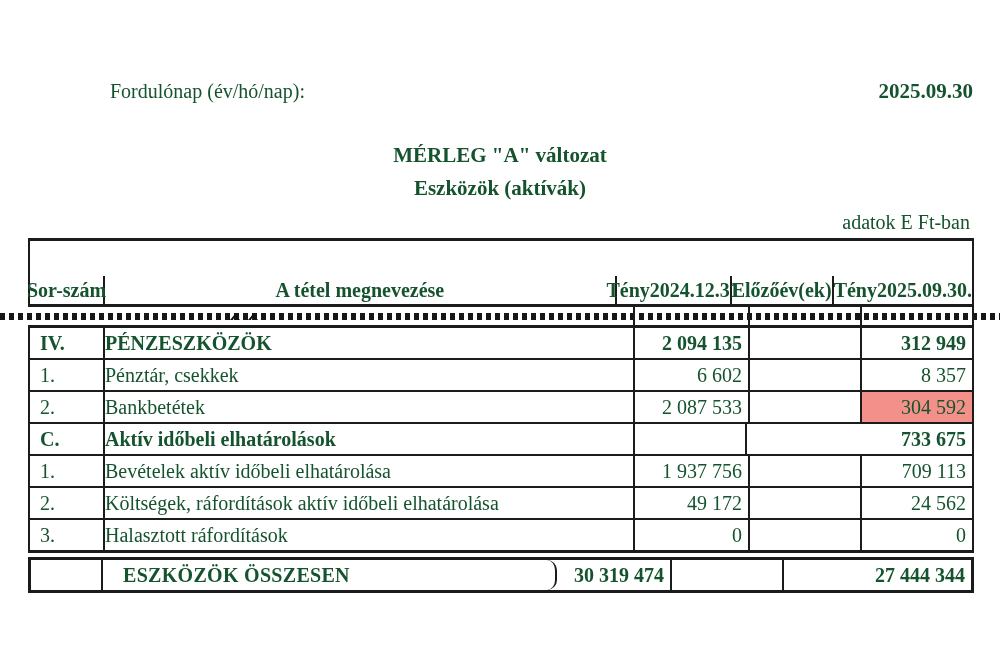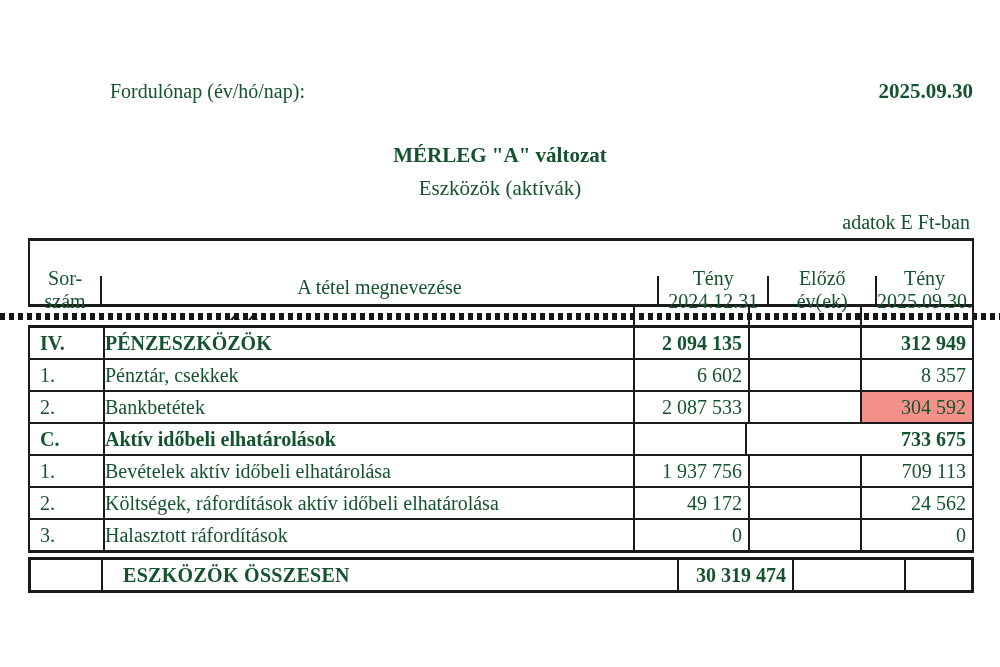--- a/index.html
+++ b/index.html
@@ -4,33 +4,33 @@
 <style>
   html,body{margin:0;padding:0;background:#ffffff;}
   .page{
     position:relative;width:1000px;height:667px;background:#ffffff;
     font-family:"Liberation Serif","DejaVu Serif",serif;color:#14532d;overflow:hidden;
   }
   
   .report-date-label{position:absolute;left:110px;top:80px;font-size:20px;white-space:nowrap;}
   .report-date-value{position:absolute;right:27px;top:79px;font-size:21px;font-weight:bold;white-space:nowrap;}
   .doc-title{position:absolute;left:0;top:143px;width:1000px;text-align:center;font-size:21px;font-weight:bold;}
-  .doc-subtitle{position:absolute;left:0;top:176px;width:1000px;text-align:center;font-size:21px;font-weight:normal;}
+  .doc-subtitle{position:absolute;left:0;top:176px;width:1000px;text-align:center;font-size:21px;font-weight:bold;}
   .units-note{position:absolute;right:30px;top:211px;font-size:20px;white-space:nowrap;}
 
   
   .thead{
     position:absolute;left:28px;top:238px;width:946px;height:69px;box-sizing:border-box;
     border:2px solid #1b1b1b;border-top-width:3px;border-bottom-width:3px;
     display:flex;background:#fff;
   }
   .hcell{
     box-sizing:border-box;border-right:2px solid #1b1b1b;
-    display:flex;flex-direction:column;justify-content:center;align-items:center;
-    font-weight:normal;font-size:20px;margin-top:35px;
+    display:flex;flex-direction:row;justify-content:center;align-items:center;
+    font-weight:bold;font-size:20px;margin-top:35px;
   }
   .hcell:last-child{border-right:none;}
   .hline{height:31px;display:flex;align-items:center;justify-content:center;white-space:nowrap;}
   .w-serial{width:75px}.w-item{width:580px}.w-fprev{width:115px}.w-prior{width:112px}.w-fcurr{flex:1}
 
   
   .dotted-line{
     position:absolute;left:0;top:313px;width:1000px;height:7px;
     background:repeating-linear-gradient(to right,#161616 0 5px,transparent 5px 9px);
   }
@@ -59,21 +59,21 @@
   .c-fprev{width:115px}.c-prior{width:112px}.c-fcurr{flex:1;border-right:none}
   .bold{font-weight:bold;}
 
   
   .ttotal{
     position:absolute;left:28px;top:557px;width:946px;height:36px;box-sizing:border-box;
     border:3px solid #1b1b1b;display:flex;background:#fff;
   }
   .ttotal .tcell{font-weight:bold;}
   .t-serial{width:72px;padding-left:7px;}
-  .t-item{width:576px;padding-left:20px;letter-spacing:0.3px;}
+  .t-item{width:454px;padding-left:20px;letter-spacing:0.3px;border-radius:10px;}
 </style>
 </head>
 <body>
 
 <div class="page">
 
   <span class="report-date-label">Fordulónap (év/hó/nap):</span>
   <span class="report-date-value">2025.09.30</span>
   <div class="doc-title">MÉRLEG "A" változat</div>
   <div class="doc-subtitle">Eszközök (aktívák)</div>
@@ -167,15 +167,16 @@
       <div class="tcell c-num c-fcurr">0</div>
     </div>
 
   </div>
 
   <div class="ttotal">
     <div class="tcell t-serial"></div>
     <div class="tcell t-item">ESZKÖZÖK ÖSSZESEN</div>
     <div class="tcell c-num c-fprev">30 319 474</div>
     <div class="tcell c-num c-prior"></div>
+    <div class="tcell c-num c-fcurr">27 444 344</div>
   </div>
 
 </div>
 
 </body></html>

